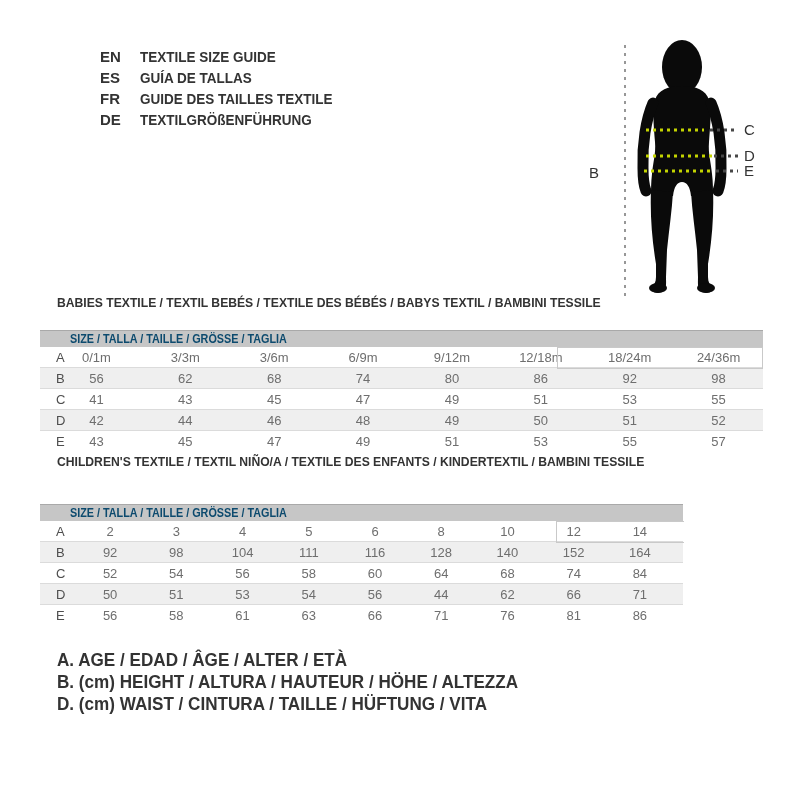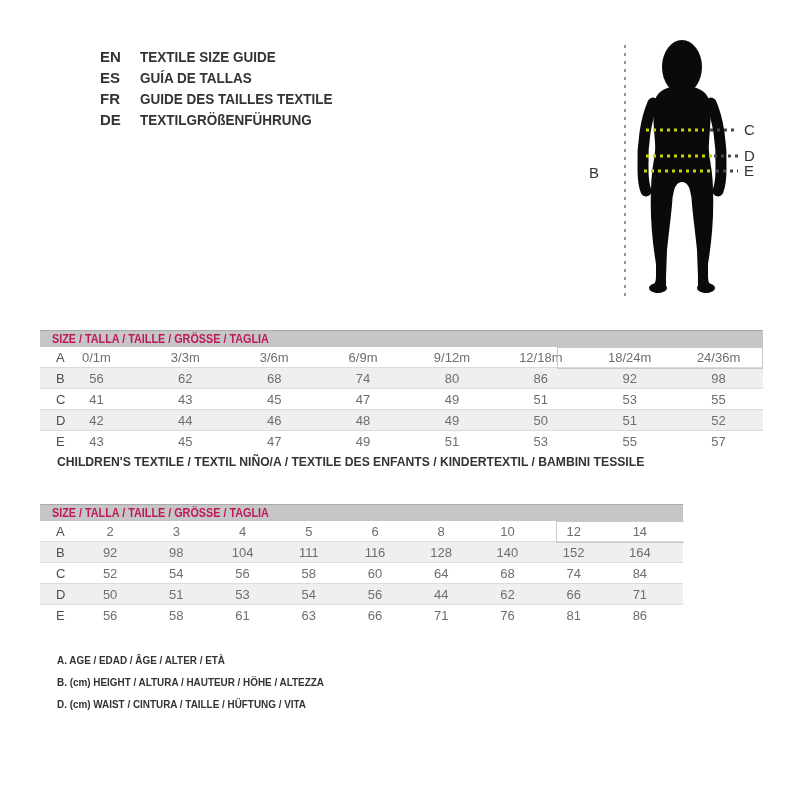--- a/index.html
+++ b/index.html
@@ -17,39 +17,39 @@
   
   .section-title { position:absolute; left:57px; height:15px; font-weight:bold; font-size:13.5px; color:#333; }
   .title-babies { top:295px; }
   .title-children { top:454px;text-align:center; }
 
   
   .size-table { position:absolute; left:40px; }
   .babies { top:330px; width:723px; }
   .children { top:504px; width:643px; }
   .table-bar { height:17px; background:#c6c6c6; border-top:1px solid #a9a9a9; box-sizing:border-box;
-               display:flex; align-items:center; padding-left:12px; font-weight:bold; font-size:12px; color:#be185d; }
+               display:flex; align-items:center; padding-left:30px; font-weight:bold; font-size:12px; color:#0c4a6e; }
   .trow { position:relative; height:21px; display:grid; align-items:center; box-sizing:border-box;
           border-bottom:1px solid #dbdbdb; }
   .trow.last { border-bottom:none; }
   .trow.stripe { background:#efefef; }
   .rlabel { position:absolute; left:16px; top:0; height:100%; display:flex; align-items:center;
             font-size:13px; color:#4e4e4e; }
   .tcell { text-align:center; font-size:13px; color:#6e6e6e; }
   .babies .trow { grid-template-columns:repeat(8,1fr); padding-left:12px; }
   .children .trow { grid-template-columns:repeat(9,1fr); padding-left:37px; padding-right:10px; }
 
   
   .hl-box { position:absolute; box-sizing:border-box; border:1px solid #c9c9c9; background:transparent; }
   .hl-babies { left:557px; top:347px; width:206px; height:22px; }
   .hl-children { left:556px; top:521px; width:128px; height:22px; border-right:none; }
 
   
   .legend { position:absolute; left:57px; top:649px; }
-  .legend-line { height:22px; display:flex; align-items:center; font-weight:bold; font-size:11px; color:#333; }
+  .legend-line { height:22px; display:flex; align-items:center; font-weight:bold; font-size:19px; color:#333; }
 
   
   .figure-svg { position:absolute; left:556px; top:20px; }
   .sil { fill:#0a0a0a; }
   .arm { stroke:#0a0a0a; stroke-width:11; stroke-linecap:round; fill:none; }
   .dash-on { stroke:var(--accent,#c3d400); stroke-width:3; stroke-dasharray:3 4; }
   .dash-off { stroke:#474747; stroke-width:3; stroke-dasharray:3 4; }
   .dash-vert { stroke:#979797; stroke-width:2; stroke-dasharray:3 5; }
   .fig-label { font-family:"Liberation Sans",sans-serif; font-size:15px; font-weight:500; fill:#333; }
 </style>
@@ -105,20 +105,23 @@
 
     <line class="dash-on" x1="88" y1="151" x2="158" y2="151"></line>
     <line class="dash-off" x1="160" y1="151" x2="182" y2="151"></line>
 
     <text class="fig-label" x="33" y="158">B</text>
     <text class="fig-label" x="188" y="115">C</text>
     <text class="fig-label" x="188" y="141">D</text>
     <text class="fig-label" x="188" y="156">E</text>
   </svg>
 
+  <div class="section-title title-babies">
+    <span class="cond">BABIES TEXTILE / TEXTIL BEBÉS / TEXTILE DES BÉBÉS / BABYS TEXTIL / BAMBINI TESSILE</span>
+  </div>
   <div class="size-table babies">
     <div class="table-bar">
       <span class="cond">SIZE / TALLA / TAILLE / GRÖSSE / TAGLIA</span>
     </div>
     <div class="rows">
         <div class="trow">
           <span class="rlabel">A</span>
           <span class="tcell">0/1m</span>
           <span class="tcell">3/3m</span>
           <span class="tcell">3/6m</span>

